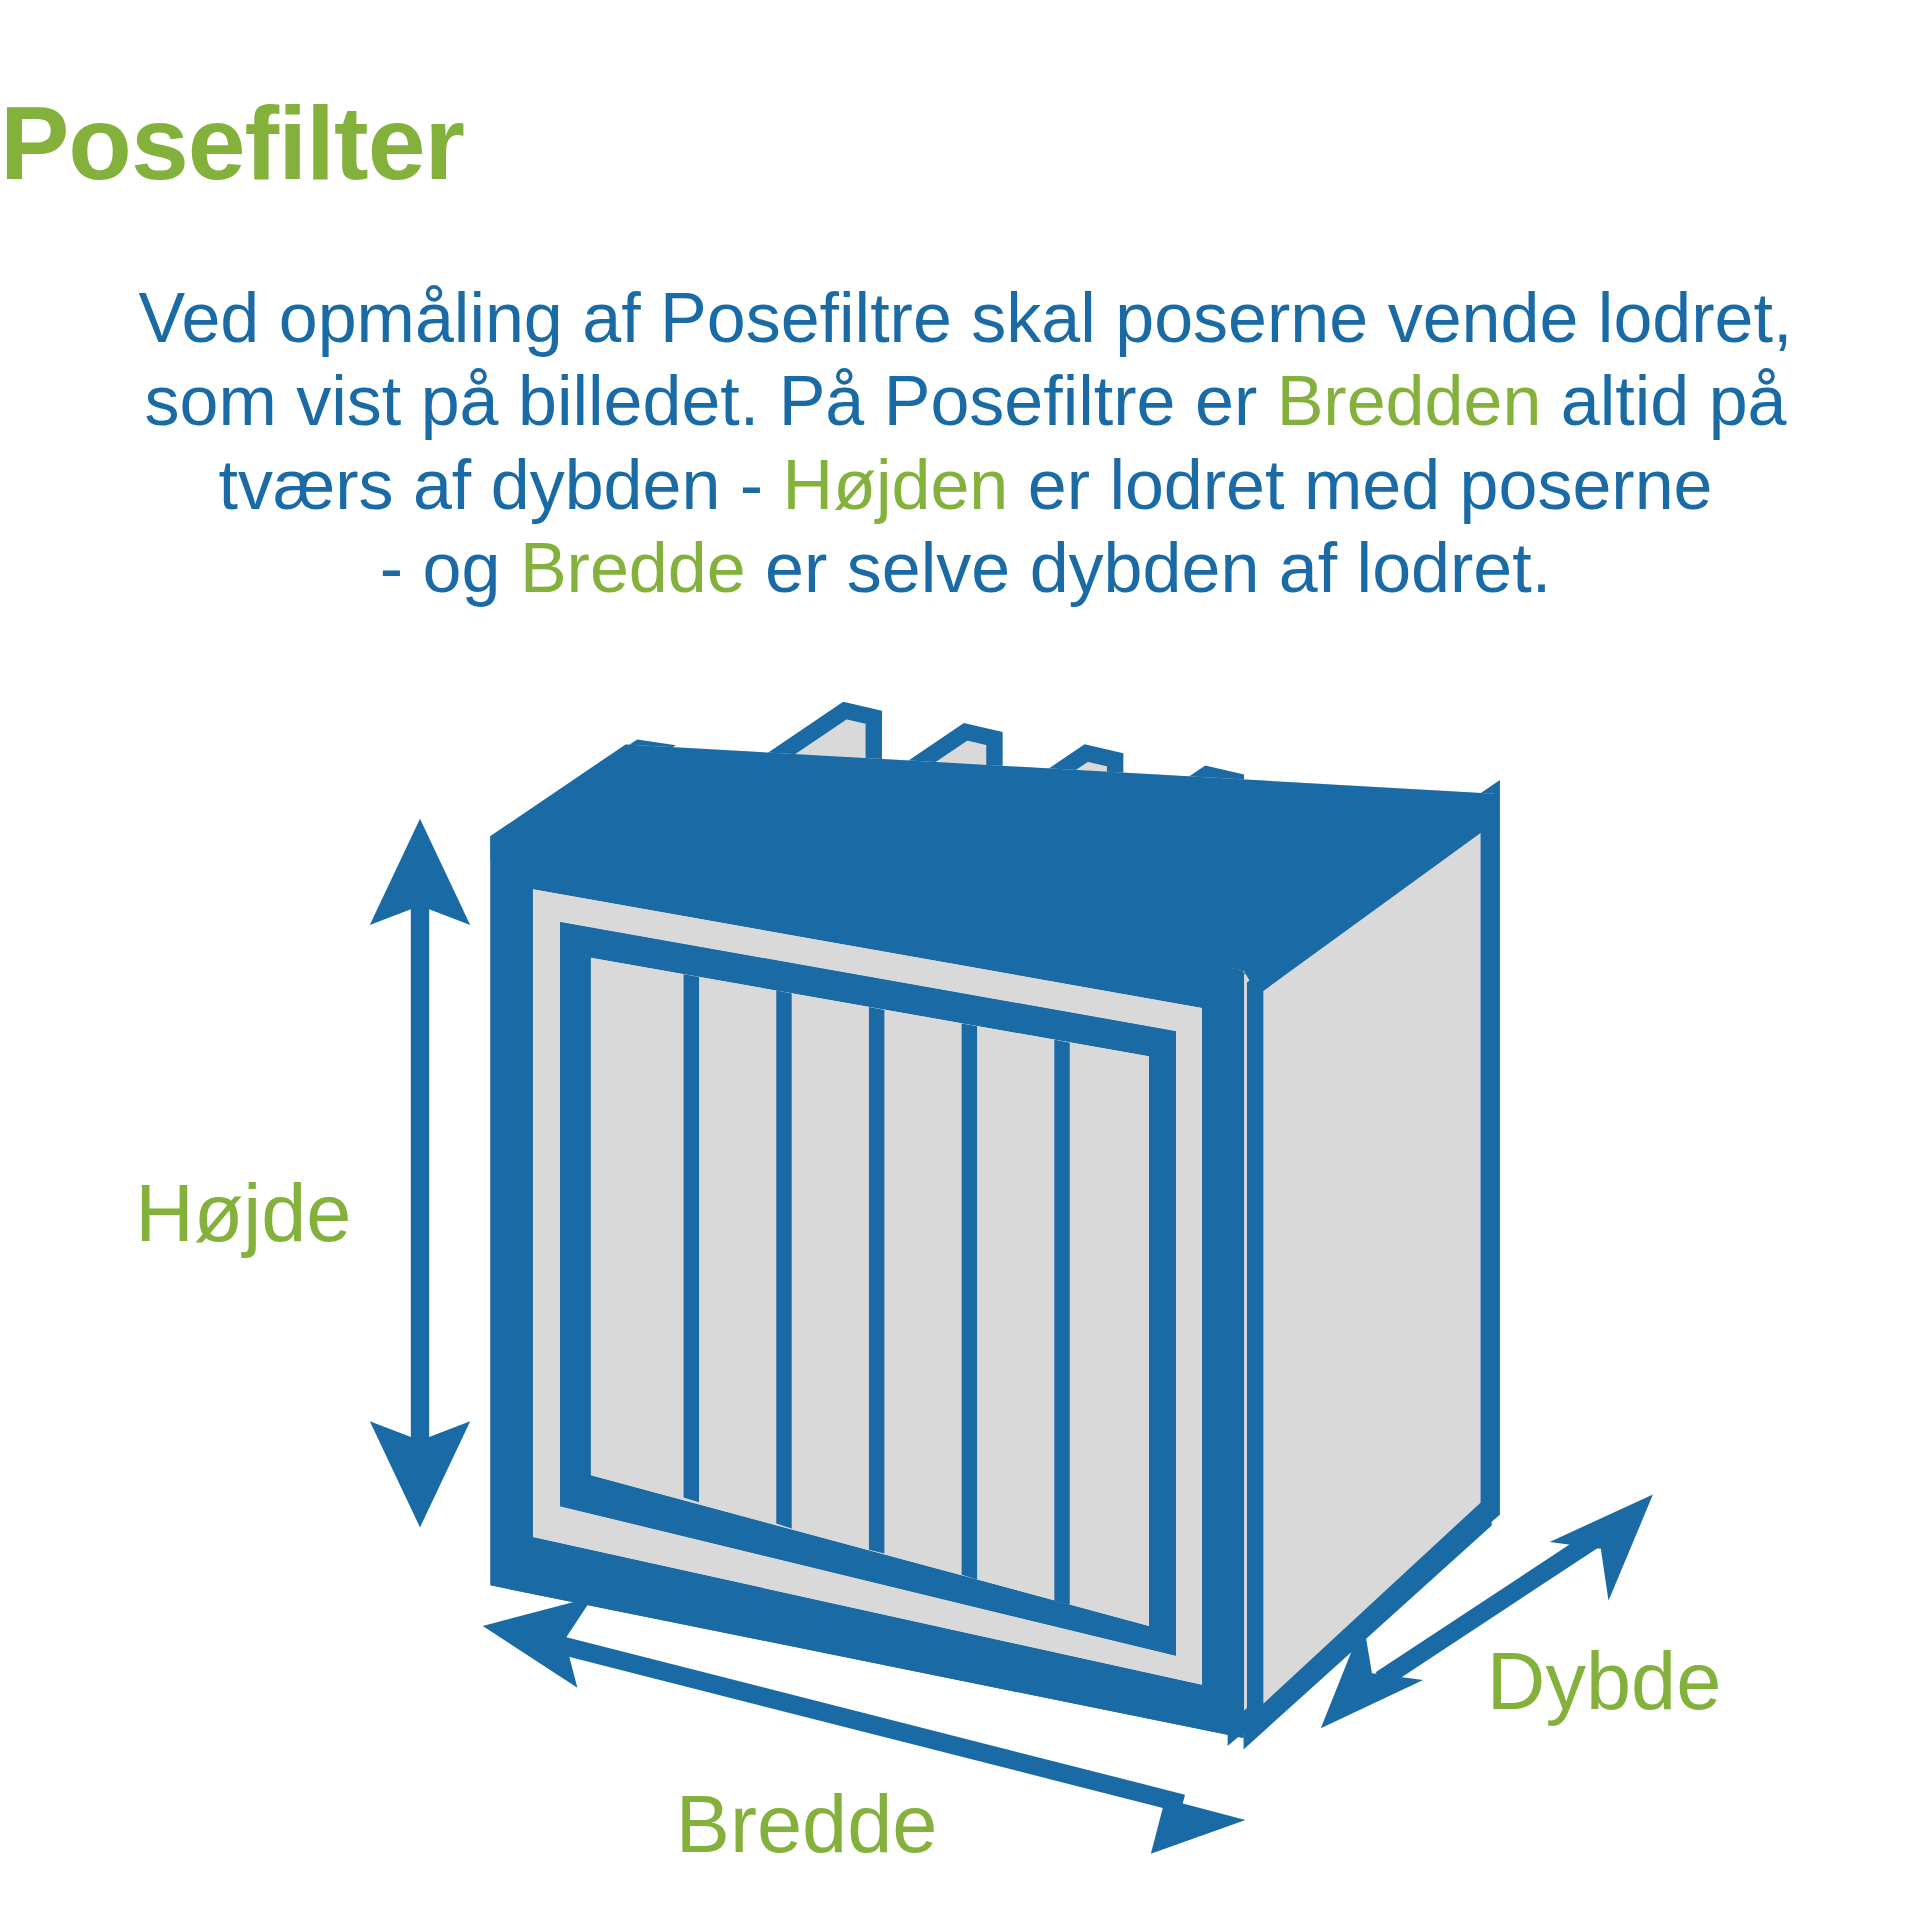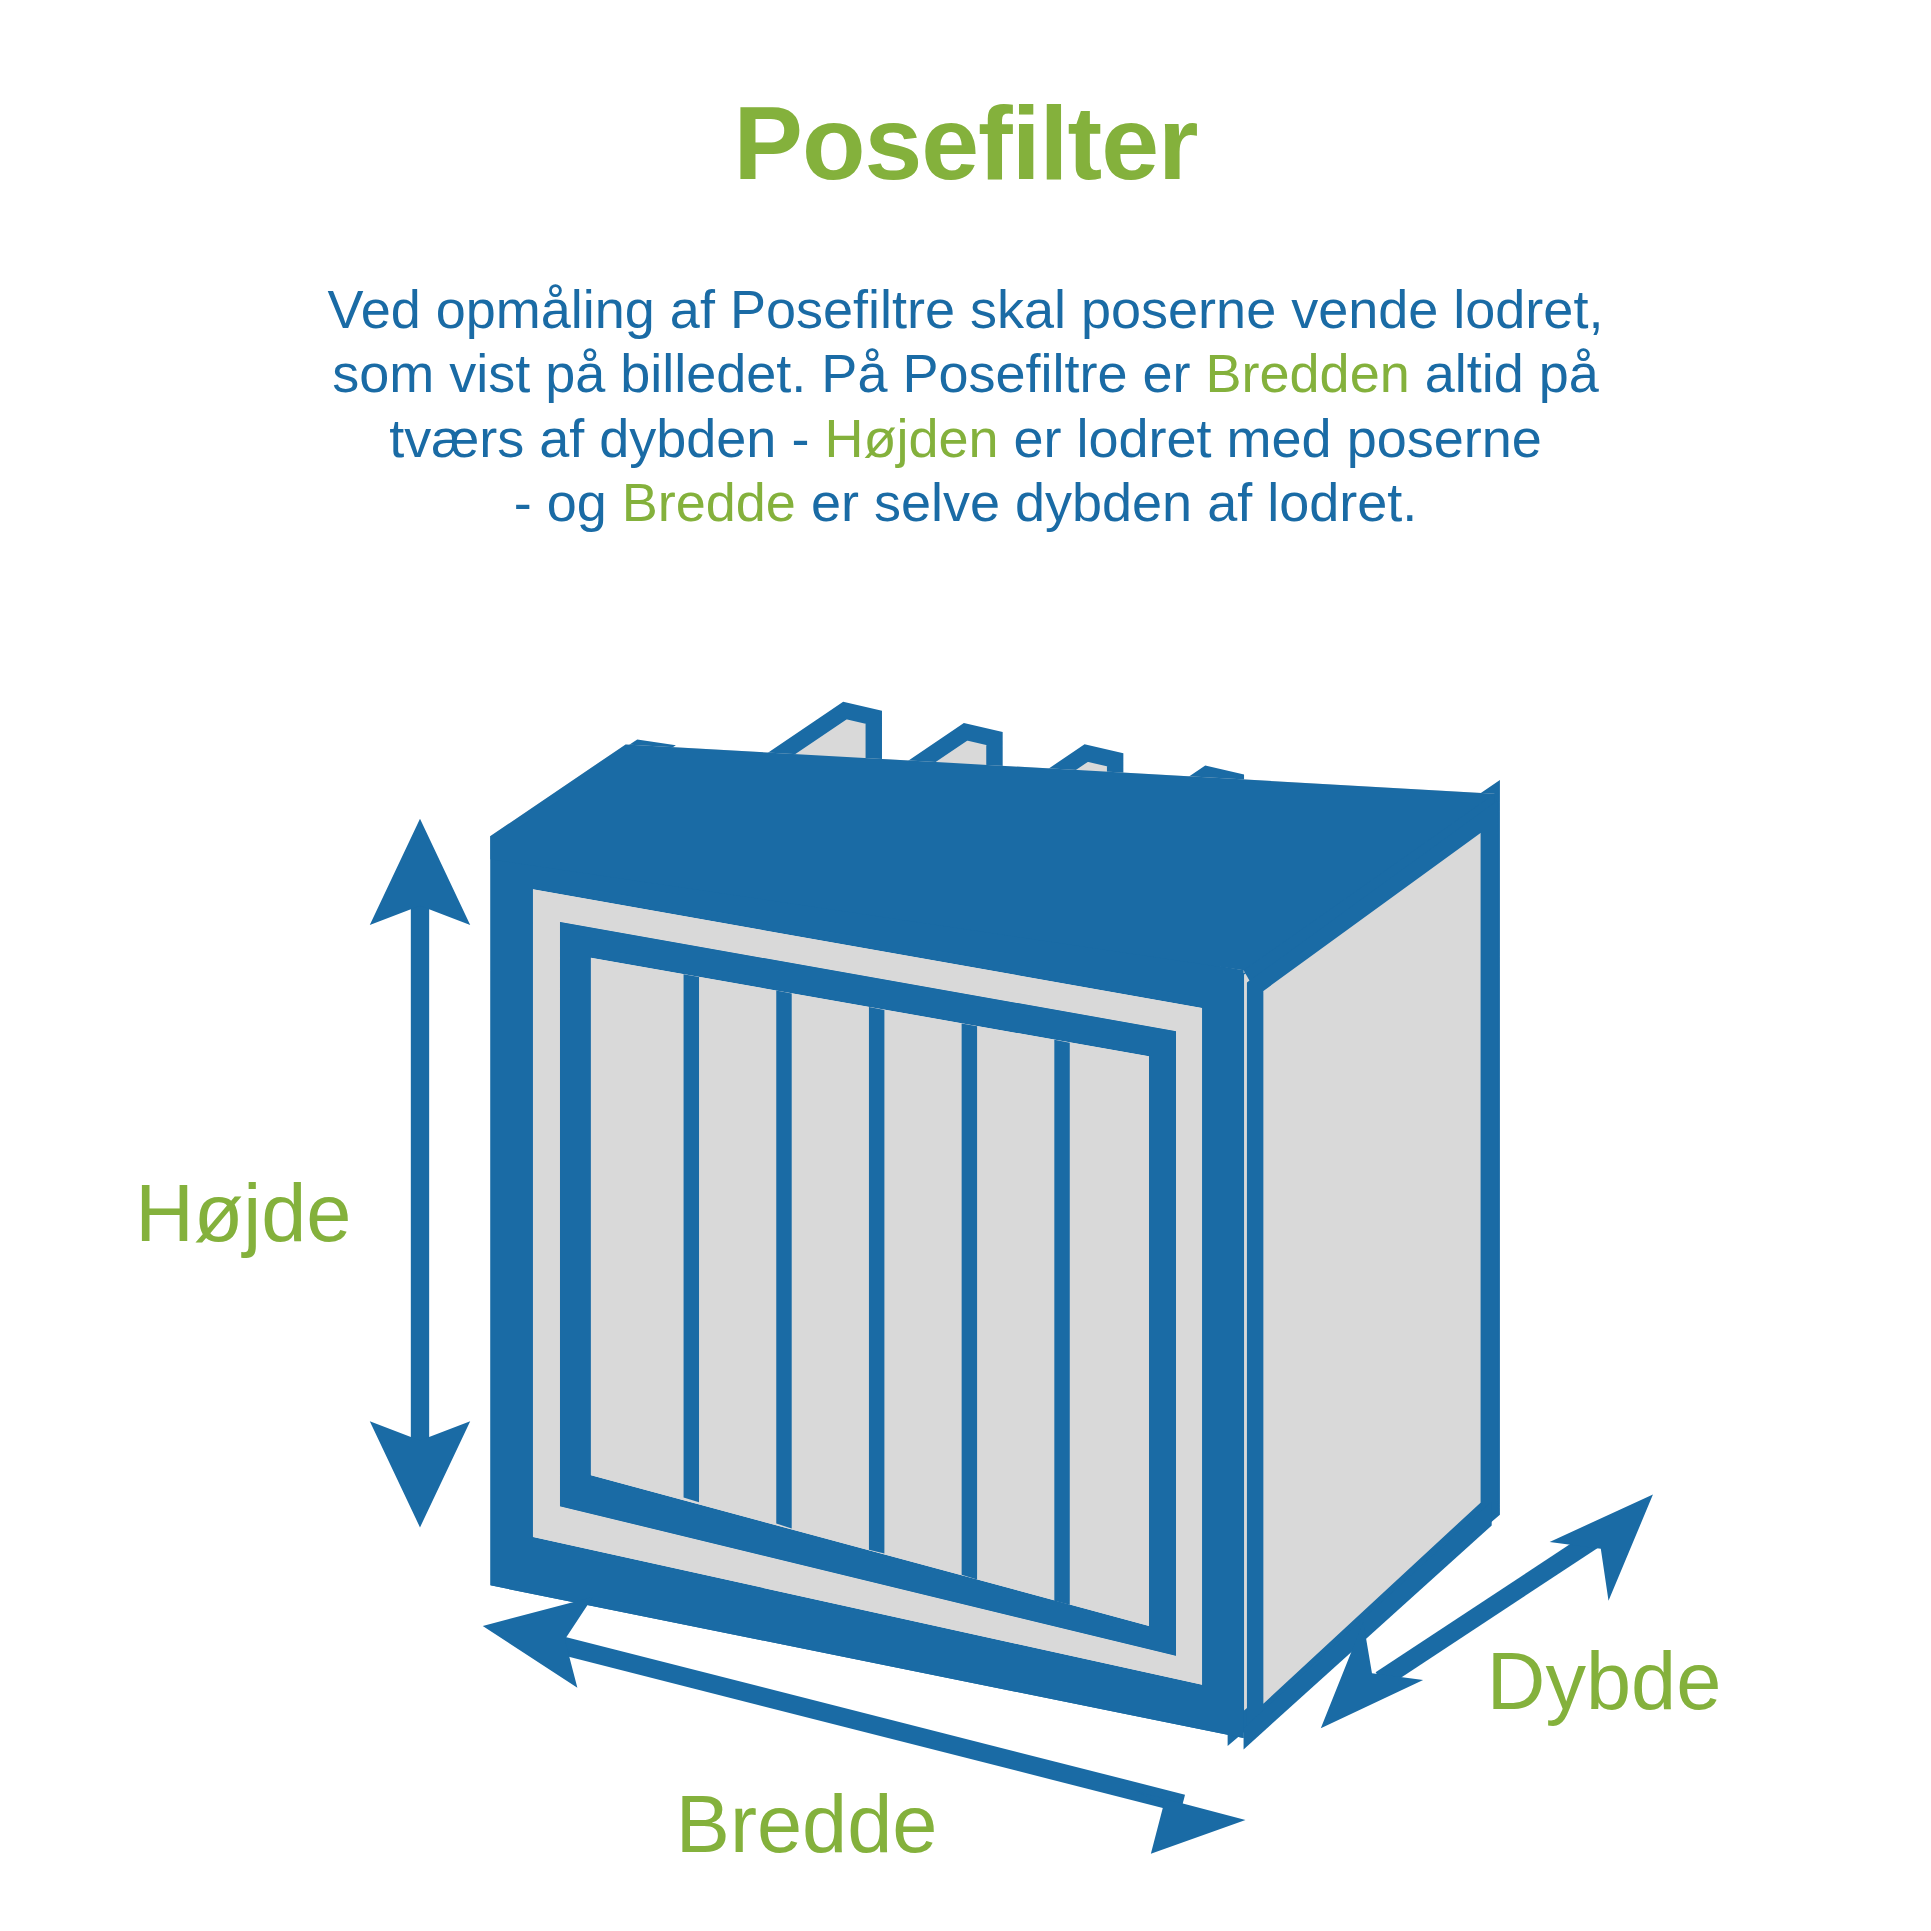--- a/index.html
+++ b/index.html
@@ -18,34 +18,34 @@
     position: relative;
     width: 1931px;
     height: 1931px;
     background: #ffffff;
   }
   #title {
     position: absolute;
     top: 89px;
     left: 0;
     width: 1931px;
-    text-align: center;
+    text-align: left;
     font-size: 104px;
     font-weight: bold;
     color: #84b13c;
     letter-spacing: -1px;
     line-height: 1.05;
   }
   #intro {
     position: absolute;
     top: 277px;
     left: 77px;
     width: 1777px;
     text-align: center;
-    font-size: 54px;
+    font-size: 70px;
     line-height: 1.19;
     color: #1a6ba5;
     font-weight: normal;
   }
   #intro .hl {
     color: #84b13c;
     margin-top: 39px;
   }
   #diagram {
     position: absolute;

